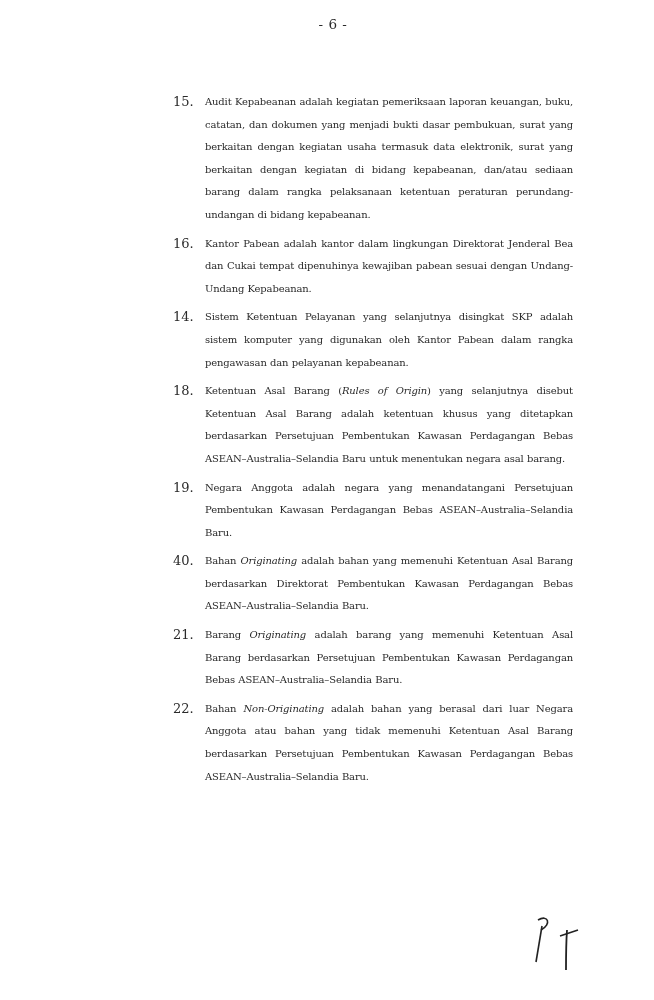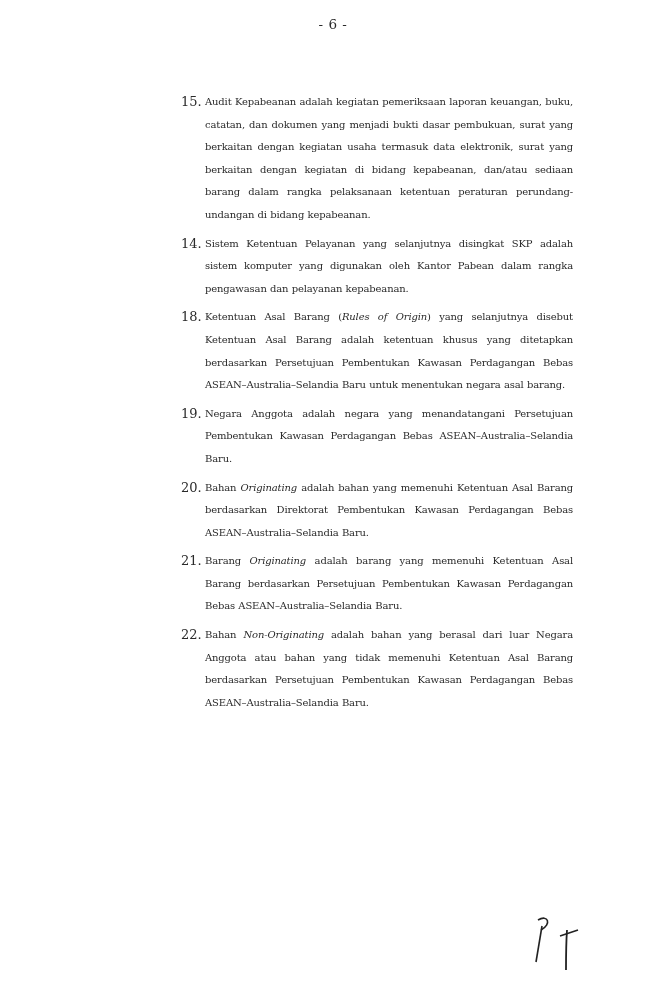--- a/index.html
+++ b/index.html
@@ -2,50 +2,54 @@
 <html><head>
 <meta charset="utf-8">
 <style>
   html, body { margin: 0; padding: 0; background: #ffffff; }
   body { width: 654px; height: 1000px; position: relative; overflow: hidden;
     font-family: "DejaVu Serif", "Liberation Serif", serif; color: #2a2a2a; }
   .page-number { position: absolute; top: 16px; left: 0; width: 654px; text-align: center;
     font-size: 13.5px; padding-left: 12px; box-sizing: border-box; letter-spacing: 0.5px; }
   .list { position: absolute; top: 91px; left: 173px; width: 400px; margin: 0; padding: 0; list-style: none; }
   .item { position: relative; padding-left: 32px; margin: 0 0 6px 0; }
-  .num { position: absolute; left: 8px; top: 0; font-size: 13px; line-height: 22.6px; }
+  .num { position: absolute; left: 0; top: 0; font-size: 13px; line-height: 22.6px; }
   .text { display: block; font-size: 10px; line-height: 22.6px; text-align: justify;
     letter-spacing: -0.15px; word-spacing: 0.3px; }
   .text i { font-style: italic; }
   .paraf { position: absolute; left: 526px; top: 912px; width: 60px; height: 62px; }
 </style>
 </head>
 <body>
 
 <div class="page-number">- 6 -</div>
 
 <ol class="list" id="list">
     <li class="item">
       <span class="num">15.</span>
       <span class="text"><span>Audit Kepabeanan adalah kegiatan pemeriksaan laporan keuangan, buku, catatan, dan dokumen yang menjadi bukti dasar pembukuan, surat yang berkaitan dengan kegiatan usaha termasuk data elektronik, surat yang berkaitan dengan kegiatan di bidang kepabeanan, dan/atau sediaan barang dalam rangka pelaksanaan ketentuan peraturan perundang-undangan di bidang kepabeanan.</span></span>
     </li>
     <li class="item">
+      <span class="num">16.</span>
+      <span class="text"><span>Kantor Pabean adalah kantor dalam lingkungan Direktorat Jenderal Bea dan Cukai tempat dipenuhinya kewajiban pabean sesuai dengan Undang-Undang Kepabeanan.</span></span>
+    </li>
+    <li class="item">
       <span class="num">14.</span>
       <span class="text"><span>Sistem Ketentuan Pelayanan yang selanjutnya disingkat SKP adalah sistem komputer yang digunakan oleh Kantor Pabean dalam rangka pengawasan dan pelayanan kepabeanan.</span></span>
     </li>
     <li class="item">
       <span class="num">18.</span>
       <span class="text"><span>Ketentuan Asal Barang (</span><i>Rules of Origin</i><span>) yang selanjutnya disebut Ketentuan Asal Barang adalah ketentuan khusus yang ditetapkan berdasarkan Persetujuan Pembentukan Kawasan Perdagangan Bebas ASEAN–Australia–Selandia Baru untuk menentukan negara asal barang.</span></span>
     </li>
     <li class="item">
       <span class="num">19.</span>
       <span class="text"><span>Negara Anggota adalah negara yang menandatangani Persetujuan Pembentukan Kawasan Perdagangan Bebas ASEAN–Australia–Selandia Baru.</span></span>
     </li>
     <li class="item">
-      <span class="num">20.</span>
+      <span class="num">40.</span>
       <span class="text"><span>Bahan </span><i>Originating</i><span> adalah bahan yang memenuhi Ketentuan Asal Barang berdasarkan Direktorat Pembentukan Kawasan Perdagangan Bebas ASEAN–Australia–Selandia Baru.</span></span>
     </li>
     <li class="item">
       <span class="num">21.</span>
       <span class="text"><span>Barang </span><i>Originating</i><span> adalah barang yang memenuhi Ketentuan Asal Barang berdasarkan Persetujuan Pembentukan Kawasan Perdagangan Bebas ASEAN–Australia–Selandia Baru.</span></span>
     </li>
     <li class="item">
       <span class="num">22.</span>
       <span class="text"><span>Bahan </span><i>Non-Originating</i><span> adalah bahan yang berasal dari luar Negara Anggota atau bahan yang tidak memenuhi Ketentuan Asal Barang berdasarkan Persetujuan Pembentukan Kawasan Perdagangan Bebas ASEAN–Australia–Selandia Baru.</span></span>
     </li>

